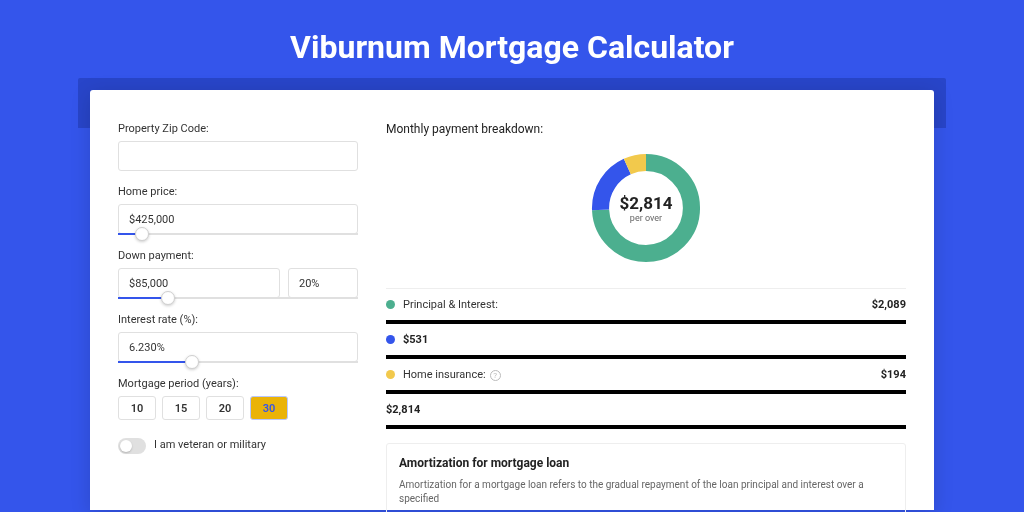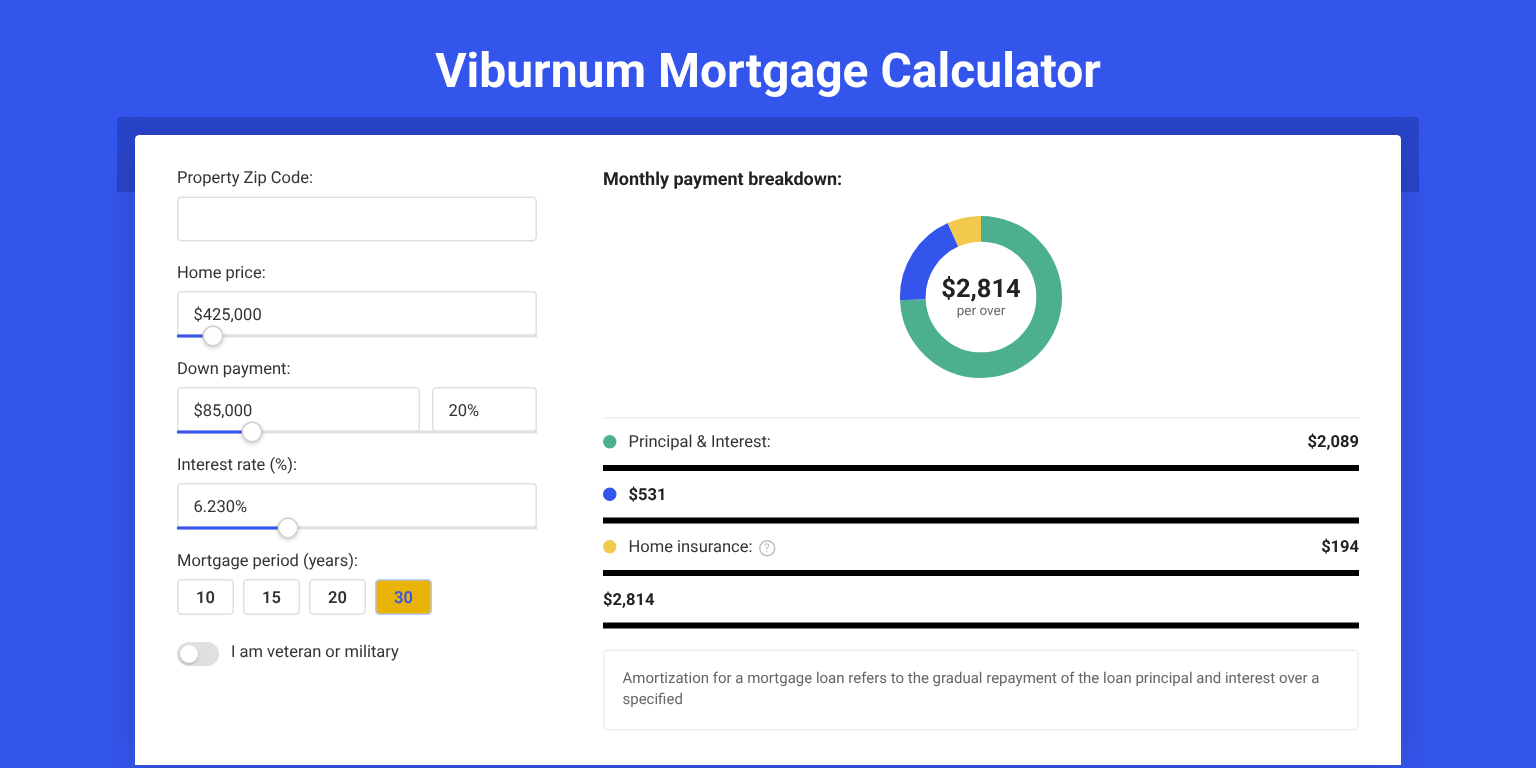--- a/index.html
+++ b/index.html
@@ -1,39 +1,39 @@
 <!DOCTYPE html>
 <html><head>
 <meta charset="utf-8">
 <style>
 *{box-sizing:border-box;margin:0;padding:0;font-family:-apple-system,BlinkMacSystemFont,"Segoe UI",Roboto,Arial,sans-serif}
 body{background:#3455eb;width:1024px;height:512px;overflow:hidden}
 .header{text-align:center;padding:28px 16px 24px}
 .header h1{color:#fff;font-size:32px;font-weight:700}
-.card{background:#fff;margin:0 auto;width:844px;height:420px;border-radius:3px 3px 0 0;box-shadow:0 4px 20px rgba(0,0,0,0.15);padding:22px 28px;display:flex;gap:44px;position:relative}
+.card{background:#fff;margin:0 auto;width:844px;height:420px;border-radius:3px 3px 0 0;box-shadow:0 4px 20px rgba(0,0,0,0.15);padding:32px 28px;display:flex;gap:28px;position:relative}
 .card::before{content:"";position:absolute;left:-12px;right:-12px;top:-12px;height:50px;background:#2845c9;z-index:-1;border-radius:2px 2px 0 0}
 .left{width:240px;flex-shrink:0}
 .right{flex:1}
 .field-label{font-size:11px;color:#333;margin-bottom:6px;display:block}
 .input{width:100%;height:30px;border:1px solid #e0e0e0;border-radius:3px;padding:0 10px;font-size:11px;color:#333;background:#fff}
 .field{margin-bottom:14px;position:relative}
 .slider-track{height:2px;background:#e0e0e0;position:relative;margin-top:-1px}
 .slider-fill{height:2px;background:#3455eb;position:absolute;left:0;top:0}
 .slider-thumb{width:14px;height:14px;border-radius:50%;background:#fff;border:1px solid #d0d0d0;box-shadow:0 1px 3px rgba(0,0,0,0.2);position:absolute;top:-6px;transform:translateX(-50%)}
 .row{display:flex;gap:8px}
 .row .input:first-child{flex:1}
 .row .input:last-child{width:70px}
 .period-row{display:flex;gap:6px}
 .period-btn{width:38px;height:24px;border:1px solid #e0e0e0;background:#fff;border-radius:3px;font-size:11px;font-weight:600;color:#333;cursor:pointer;display:flex;align-items:center;justify-content:center}
 .period-btn.active{background:#eab308;border-color:#b8c7ff;color:#3455eb}
 .toggle-row{display:flex;align-items:flex-start;gap:8px;margin-top:18px}
 .toggle{width:28px;height:16px;background:#e0e0e0;border-radius:8px;position:relative;cursor:pointer}
 .toggle::after{content:"";width:12px;height:12px;background:#fff;border-radius:50%;position:absolute;top:2px;left:2px;box-shadow:0 1px 2px rgba(0,0,0,0.2)}
 .toggle-label{font-size:11px;color:#333}
-.section-title{font-size:12px;font-weight:700;color:#222;margin-bottom:12px}
+.section-title{font-size:12px;font-weight:400;color:#222;margin-bottom:12px}
 .donut-wrap{display:flex;justify-content:center;margin:8px 0 20px}
 .donut{position:relative;width:120px;height:120px}
 .donut svg{width:120px;height:120px;transform:rotate(-90deg)}
 .donut-center{position:absolute;top:50%;left:50%;transform:translate(-50%,-50%);text-align:center}
 .donut-value{font-size:17px;font-weight:700;color:#222}
 .donut-label{font-size:9px;color:#666}
 .legend{border-top:1px solid #eee}
 .legend-row{display:flex;align-items:center;padding:9px 0;border-bottom:4px solid #000000}
 .legend-dot{width:9px;height:9px;border-radius:50%;margin-right:8px;flex-shrink:0}
 .legend-name{font-size:11px;color:#333;flex:1}
@@ -137,17 +137,18 @@
         <span class="legend-dot" style="background:#f2c94c"></span>
         <span class="legend-name"><span>Home insurance:</span><span class="info-icon">?</span></span>
         <span class="legend-val">$194</span>
       </div>
       <div class="legend-row total">
         <span class="legend-val">$2,814</span>
       </div>
     </div>
 
     <div class="amort-box">
+      <div class="amort-title">Amortization for mortgage loan</div>
       <div class="amort-text">Amortization for a mortgage loan refers to the gradual repayment of the loan principal and interest over a specified</div>
     </div>
 
   </div>
 </div>
 
 </body></html>

